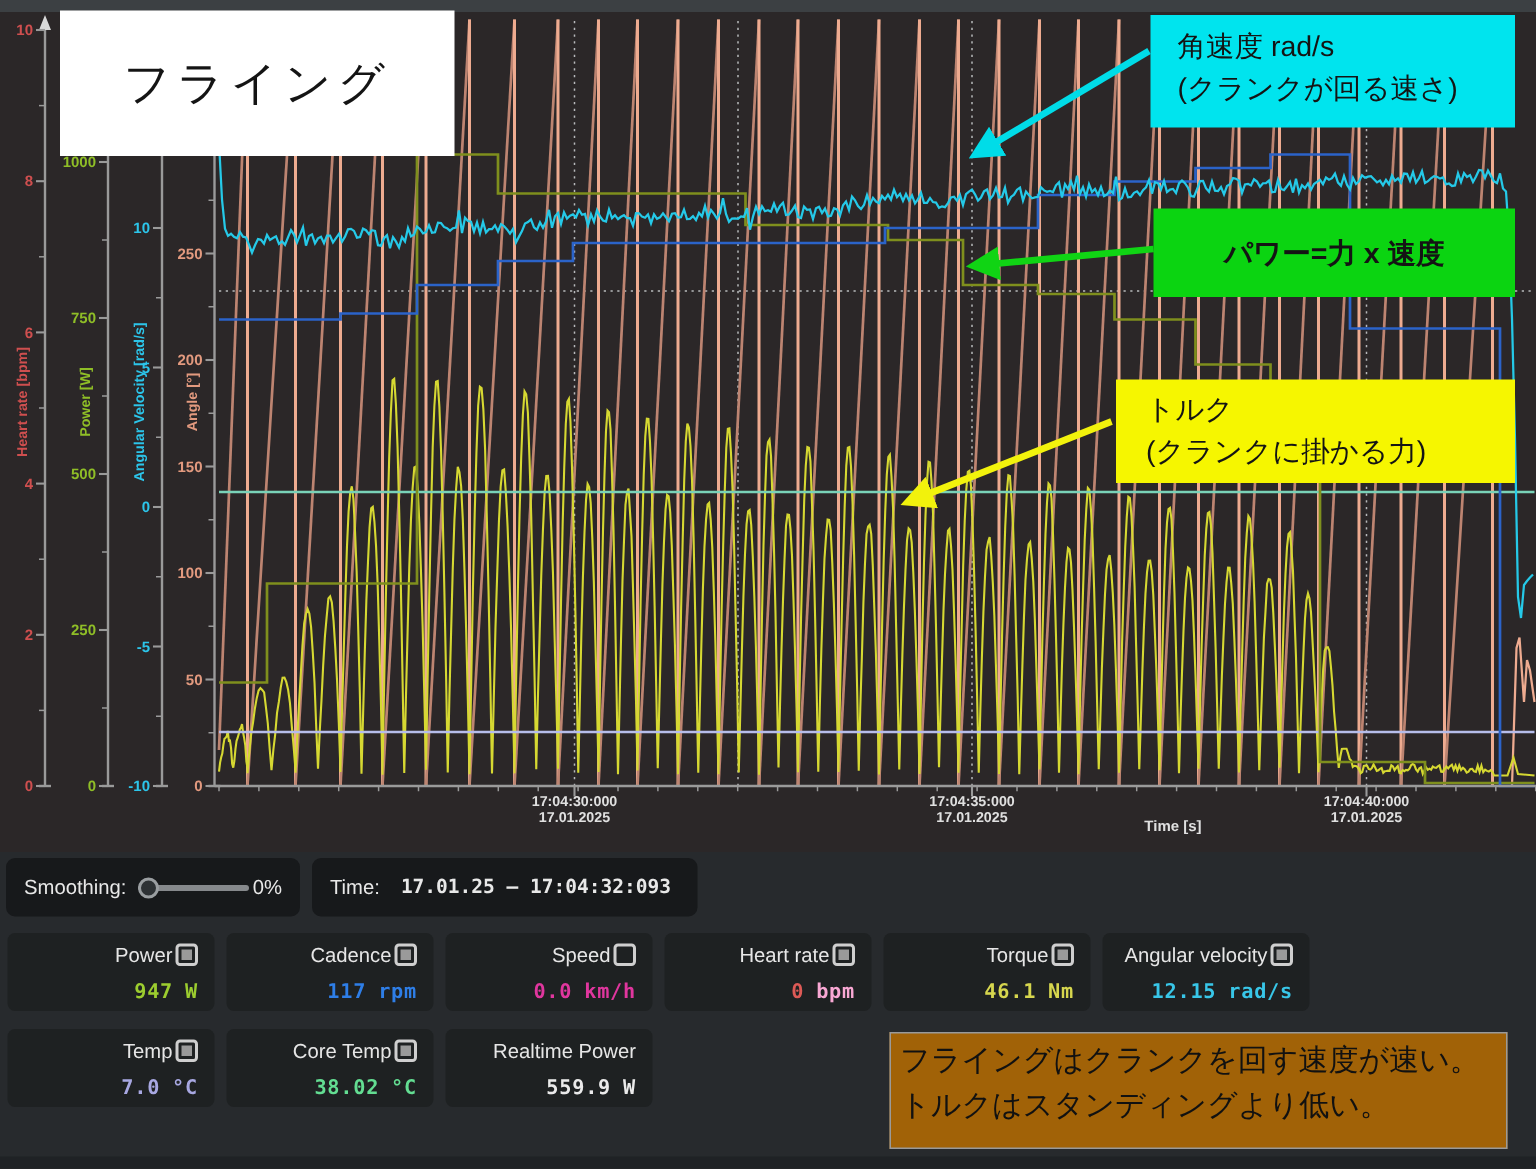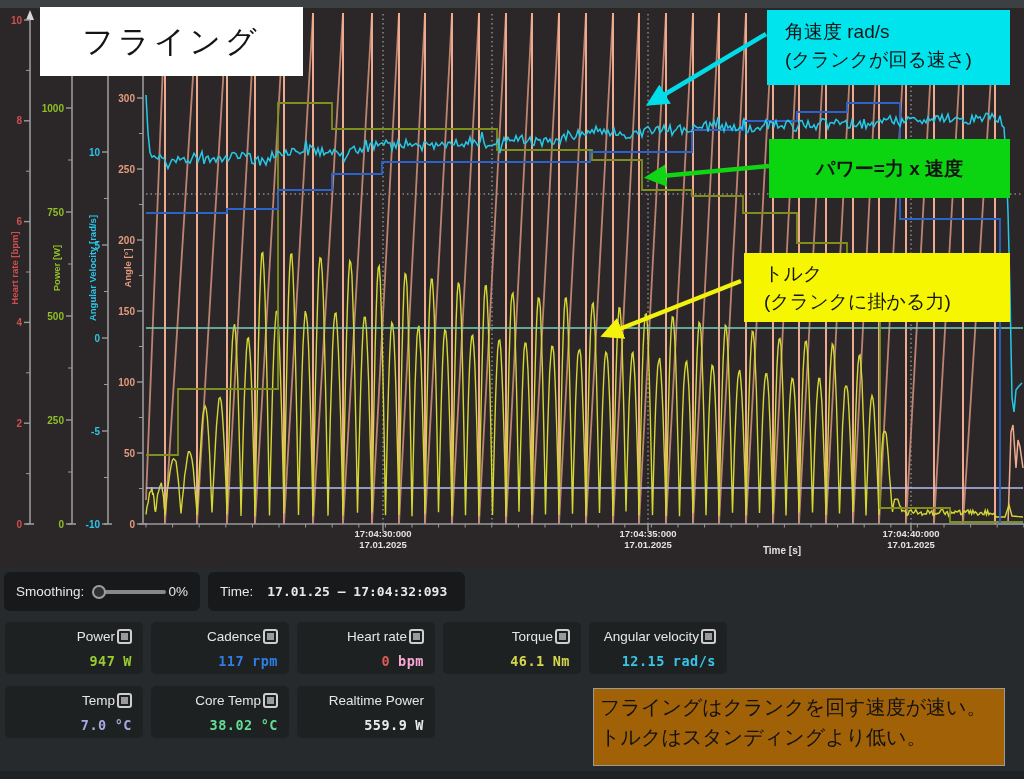--- a/index.html
+++ b/index.html
@@ -10,21 +10,21 @@
     font-family: "Liberation Sans", sans-serif;
     overflow: hidden;
   }
   .top-strip { position:absolute; left:0; top:0; width:1024px; height:8px; background:#3c4043; }
   .bottom-strip { position:absolute; left:0; top:771px; width:1024px; height:8px; background:#1f2225; }
 
   #chart-svg { position:absolute; left:0; top:0; width:1024px; height:568px; display:block; }
 
   
   .ann { position:absolute; color:#141414; z-index:5; }
-  #title-box { left:40px; top:7px; width:263px; height:69px; background:#fff;
+  #title-box { left:40px; top:7px; width:263px; height:97px; background:#fff;
                display:flex; align-items:center; justify-content:center;
                font-size:31px; letter-spacing:4px; }
   #angvel-box { left:767px; top:10px; width:243px; height:75px;
                 padding:8px 0 0 18px; font-size:19px; line-height:1.45; }
   #power-box { left:769px; top:139px; width:241px; height:59px;
                display:flex; align-items:center; justify-content:center; font-size:19px;font-weight:bold; }
   #torque-box { left:744px; top:253px; width:266px; height:69px;
                 padding:7px 0 0 20px; font-size:19px; line-height:1.45; }
   #note-box { position:absolute; left:593px; top:688px; width:412px; height:78px;
               background:#a16207; border:1px solid #9a9a9a; color:#111;
@@ -330,20 +330,30 @@
           <span class="cbi"></span>
         </span>
       </div>
     <div class="tvalue">
         <span class="num" style="color: rgb(46, 126, 231);">117</span>
         <span class="unit" style="color: rgb(46, 126, 231);">rpm</span>
       </div>
   </div>
   <div class="tile">
     <div class="tlabel">
+        <span>Speed</span>
+        <span class="cb unchecked"></span>
+      </div>
+    <div class="tvalue">
+        <span class="num" style="color: rgb(224, 54, 158);">0.0</span>
+        <span class="unit" style="color: rgb(224, 54, 158);">km/h</span>
+      </div>
+  </div>
+  <div class="tile">
+    <div class="tlabel">
         <span>Heart rate</span>
         <span class="cb checked">
           <span class="cbi"></span>
         </span>
       </div>
     <div class="tvalue">
         <span class="num" style="color: rgb(221, 90, 86);">0</span>
         <span class="unit" style="color: #f9a8d4;">bpm</span>
       </div>
   </div>

